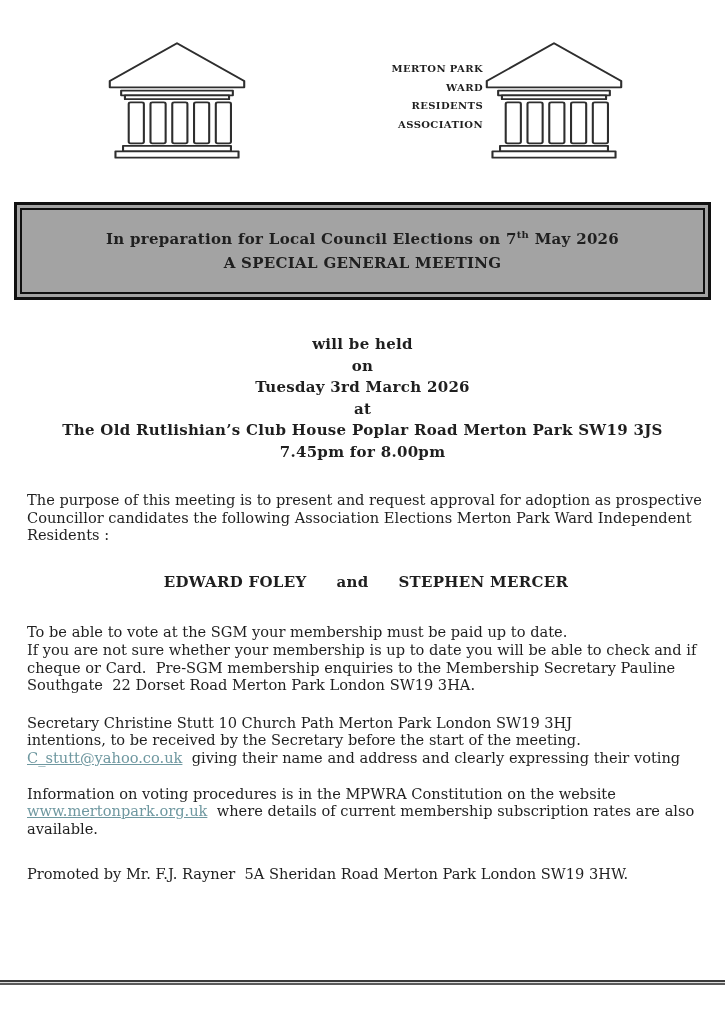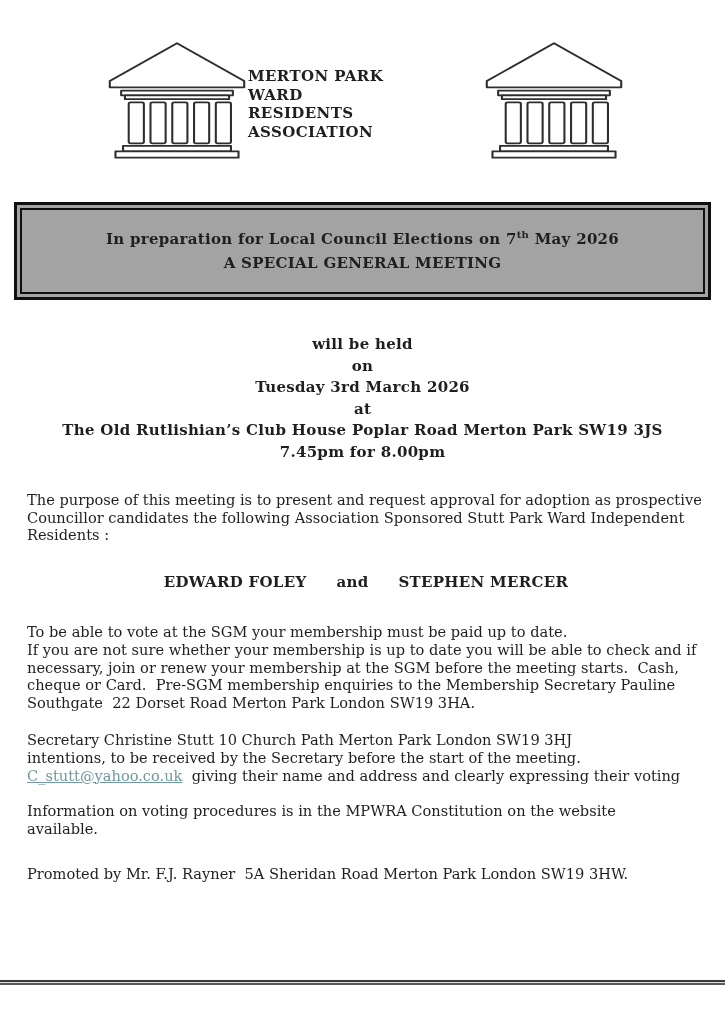--- a/index.html
+++ b/index.html
@@ -15,26 +15,26 @@
   .header{
     display:flex;
     justify-content:space-between;
     align-items:flex-start;
     padding:40px 100px 0 106px;
   }
   .temple{width:142px;height:120px;display:block;}
   .temple *{fill:#ffffff;stroke:#2e2e2e;stroke-width:2.2;stroke-linejoin:round;}
   .org-title{
     flex:1;
-    text-align:left;
+    text-align:right;
     font-weight:bold;
-    font-size:15px;
+    font-size:10px;
     line-height:18.5px;
     letter-spacing:.4px;
-    margin-top:27px;
+    margin-top:20px;
   }
   
   .notice-box-outer{
     margin:42px 14px 0 14px;
     border:3px solid #101010;
     padding:3px;
     background:#a3a3a3;
   }
   .notice-box-inner{
     border:2px solid #101010;
@@ -147,46 +147,46 @@
     <div class="line">Tuesday 3rd March 2026</div>
     <div class="line">at</div>
     <div class="line">The Old Rutlishian’s Club House Poplar Road Merton Park SW19 3JS</div>
     <div class="line">7.45pm for 8.00pm</div>
   </div>
 
   <div class="body-text">
 
     <div class="para">
       <div class="line">The purpose of this meeting is to present and request approval for adoption as prospective</div>
-      <div class="line">Councillor candidates the following Association Sponsored Stutt Park Ward Independent</div>
+      <div class="line">Councillor candidates the following Association Elections Merton Park Ward Independent</div>
       <div class="line">Residents :</div>
     </div>
 
     <div class="candidates">
       <span>EDWARD FOLEY</span>
       <span>and</span>
       <span>STEPHEN MERCER</span>
     </div>
 
     <div class="para membership-para">
       <div class="line">To be able to vote at the SGM your membership must be paid up to date.</div>
       <div class="line">If you are not sure whether your membership is up to date you will be able to check and if</div>
-      <div class="line">necessary, join or renew your membership at the SGM before the meeting starts.  Cash,</div>
       <div class="line">cheque or Card.  Pre-SGM membership enquiries to the Membership Secretary Pauline</div>
       <div class="line">Southgate  22 Dorset Road Merton Park London SW19 3HA.</div>
     </div>
 
     <div class="para">
       <div class="line">Secretary Christine Stutt 10 Church Path Merton Park London SW19 3HJ</div>
       <div class="line">intentions, to be received by the Secretary before the start of the meeting.</div>
       <div class="line"><a class="doc-link">C_stutt@yahoo.co.uk</a><span>  giving their name and address and clearly expressing their voting</span></div>
     </div>
 
     <div class="para voting-para">
       <div class="line">Information on voting procedures is in the MPWRA Constitution on the website</div>
+      <div class="line"><a class="doc-link">www.mertonpark.org.uk</a><span>  where details of current membership subscription rates are also</span></div>
       <div class="line">available.</div>
     </div>
 
     <div class="para">
       <div class="line">Promoted by Mr. F.J. Rayner  5A Sheridan Road Merton Park London SW19 3HW.</div>
     </div>
 
   </div>
 
   <div class="bottom-rule"></div>

